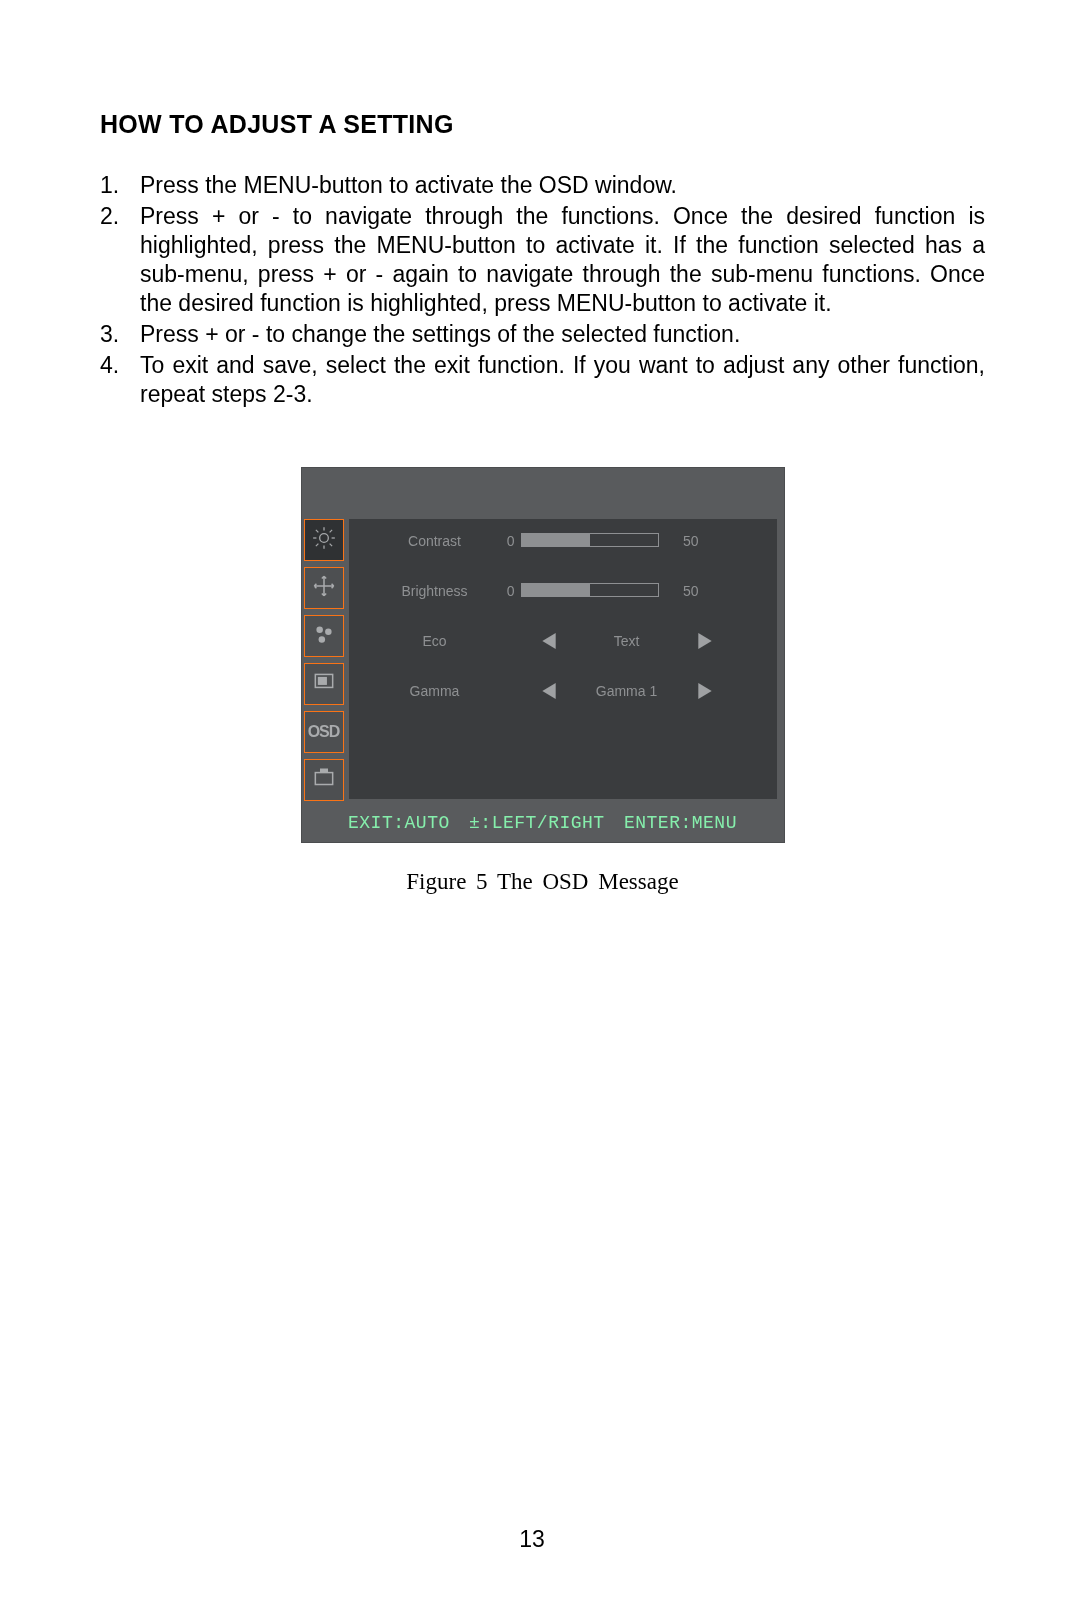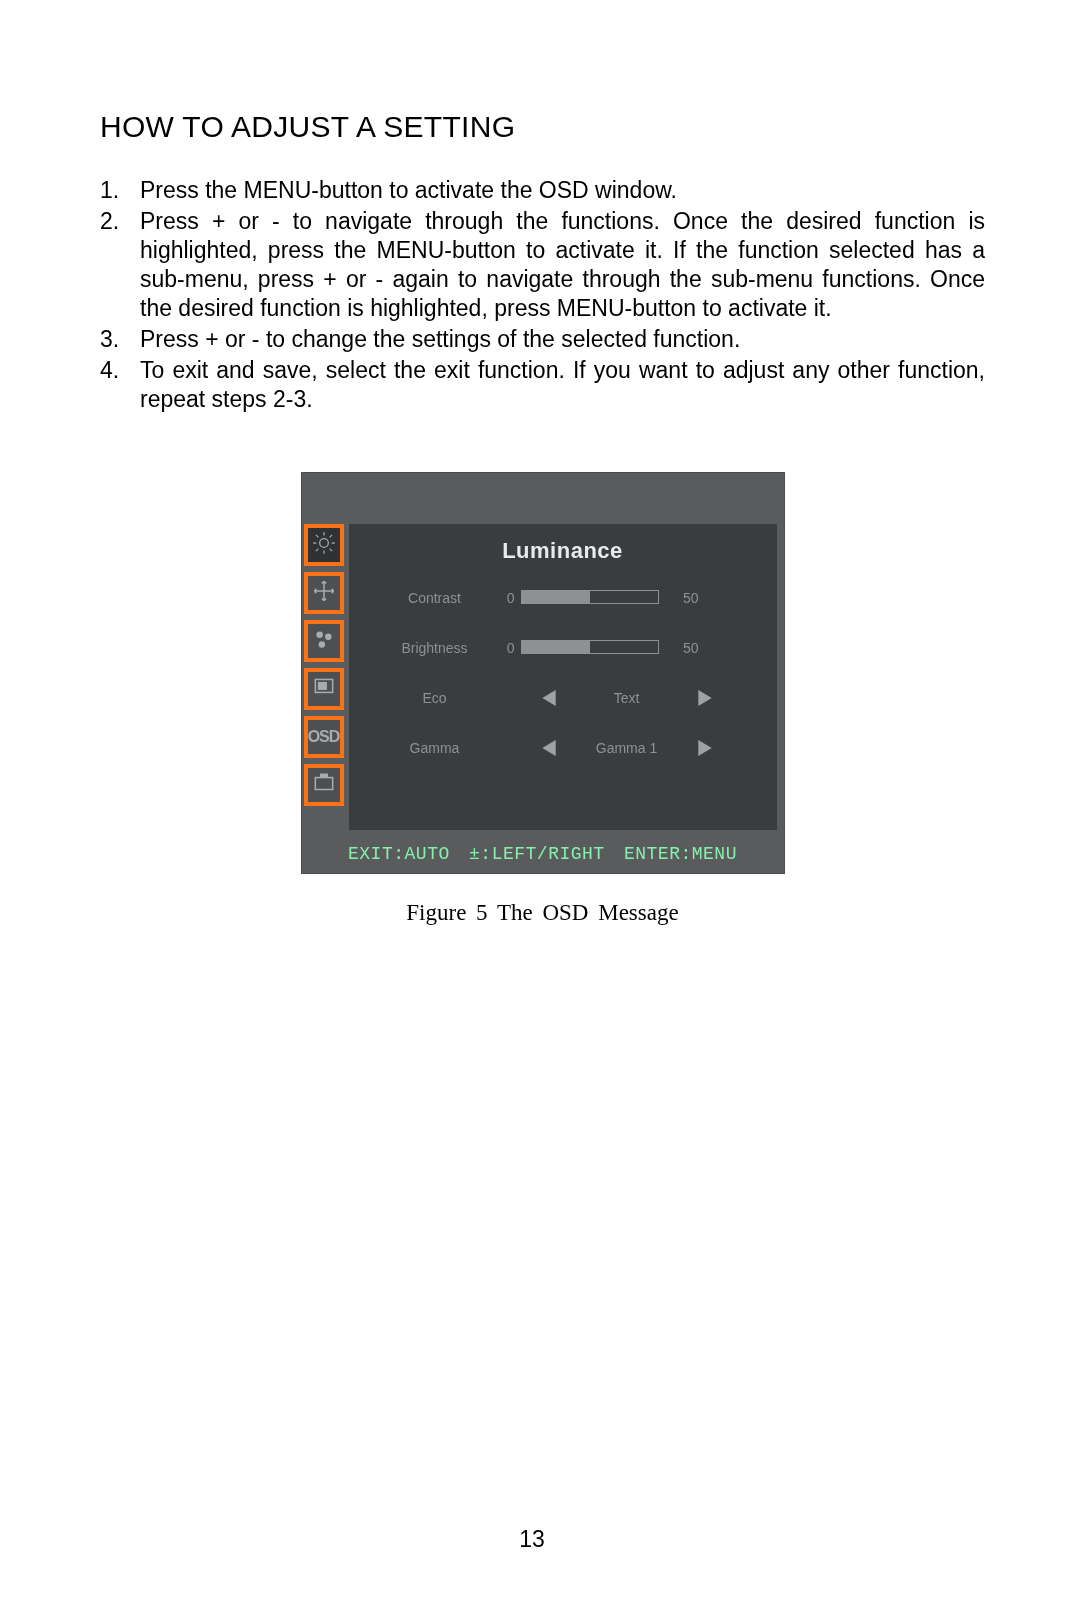--- a/index.html
+++ b/index.html
@@ -1,22 +1,22 @@
 <!DOCTYPE html>
 <html><head>
 <meta charset="utf-8">
 <style>
   * { box-sizing: border-box; margin: 0; padding: 0; }
   html, body { width: 1080px; height: 1619px; background: #fff; font-family: "Segoe UI", "Myriad Pro", Arial, sans-serif; color: #000; }
   .page {
     padding: 110px 95px 0 100px;
   }
   h2.section-heading {
-    font-size: 30px;
-    font-weight: 400;
+    font-size: 25px;
+    font-weight: 700;
     letter-spacing: 0.3px;
     margin-bottom: 32px;
   }
   ol.steps {
     list-style: none;
     counter-reset: item;
     font-size: 23px;
     line-height: 1.26;
   }
   ol.steps > li {
@@ -59,21 +59,21 @@
   }
   .tab {
     width: 40px;
     height: 42px;
     margin-left: 3px;
     background: #4d4f51;
     display: flex;
     align-items: center;
     justify-content: center;
     color: #a9abad;
-    border: 4px solid #f97316;
+    border: 1px solid #f97316;
   }
   .tab.active {
     background: #2f3133;
     color: #a6a8aa;
   }
   .tab svg { width: 26px; height: 26px; }
   .tab .osd-text-icon {
     font-family: Arial, sans-serif;
     font-weight: 700;
     font-size: 16px;
@@ -227,21 +227,20 @@
             <span>
               <svg viewBox="0 0 24 24" fill="none" stroke="currentColor" stroke-width="1.4">
                 <rect x="4" y="7" width="16" height="11"></rect>
                 <path d="M9 7V4h6v3" fill="currentColor"></path>
               </svg>
             </span>
           </div>
         </div>
 
         <div class="osd-panel">
-          <div class="panel-title">Luminance</div>
 
           <div class="setting-row">
             <span class="setting-label">Contrast</span>
             <span class="range-zero">0</span>
             <span class="bar">
                 <span class="bar-fill half"></span>
               </span>
             <span class="range-val">50</span>
           </div>
 

